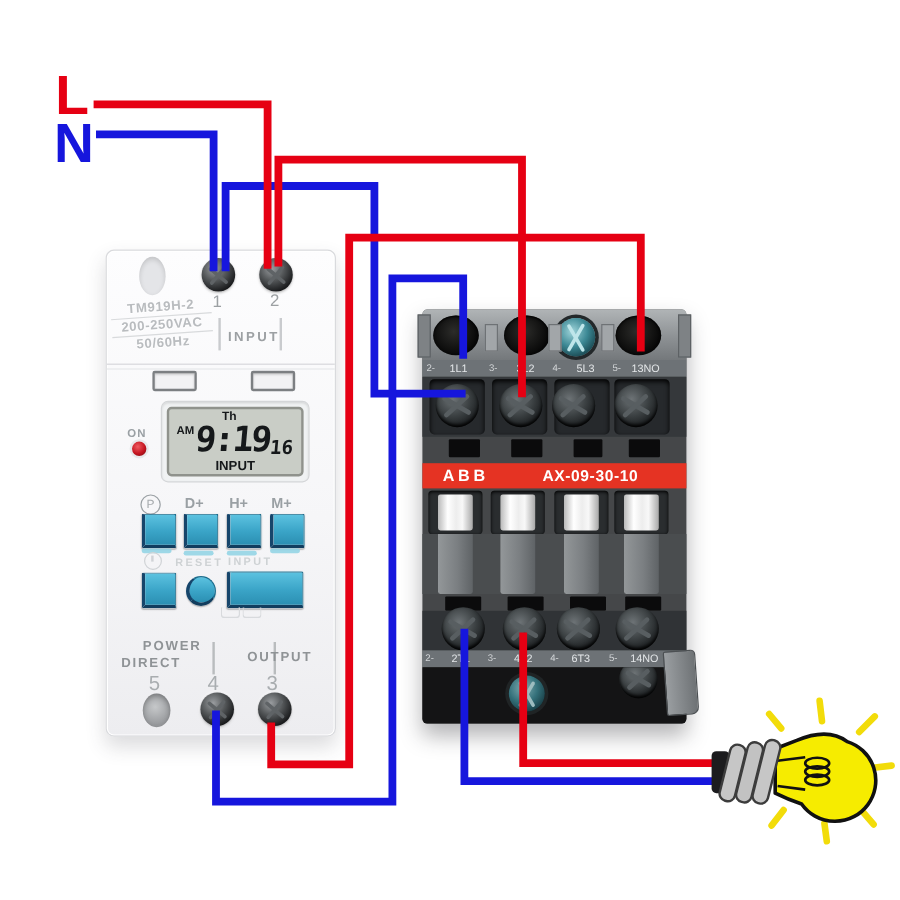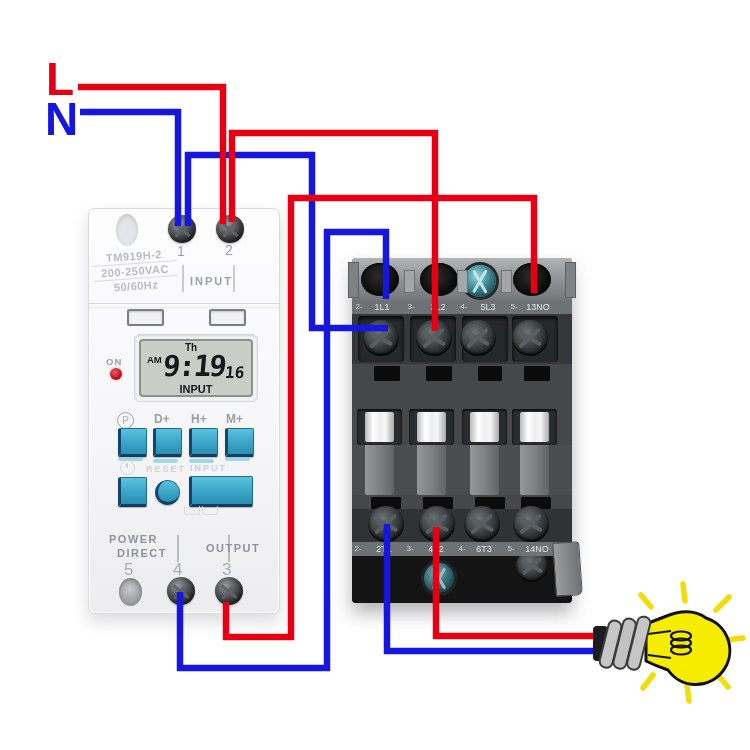--- a/index.html
+++ b/index.html
@@ -178,22 +178,22 @@
     <div class="clock-ic" style="left:31px;top:251px;"></div>
     <div class="t-abs faint" style="left:57px;top:255px;">RESET</div>
     <div class="t-abs faint" style="left:101px;top:254px;">INPUT</div>
 
     <div class="cyanbtn" style="left:29px;top:268px;width:25px;height:26px;"></div>
     <div class="cyanbtn" style="left:66px;top:271px;width:21px;height:21px;border-radius:50%;"></div>
     <div class="cyanbtn" style="left:100px;top:267px;width:60px;height:27px;"></div>
     <div class="ventmark" style="left:95px;top:297px;"></div>
     <div class="ventmark" style="left:113px;top:297px;"></div>
 
-    <div class="t-abs out-lbl" style="left:20px;top:324px;">POWER</div>
-    <div class="t-abs out-lbl" style="left:28px;top:338px;">DIRECT</div>
+    <div class="t-abs out-lbl" style="left:30px;top:324px;">POWER</div>
+    <div class="t-abs out-lbl" style="left:12px;top:338px;">DIRECT</div>
     <div class="t-abs divider" style="left:88px;top:326px;height:27px;background:#b9bcbe;"></div>
     <div class="t-abs divider" style="left:139px;top:326px;height:27px;background:#b9bcbe;"></div>
     <div class="t-abs out-lbl" style="left:93px;top:333px;margin-left:24px;">OUTPUT</div>
     <div class="t-abs num543" style="left:35px;top:351px;">5</div>
     <div class="t-abs num543" style="left:84px;top:351px;">4</div>
     <div class="t-abs num543" style="left:133px;top:351px;">3</div>
     <div class="t-abs hole5"></div>
     <div class="t-abs screw" style="left:78px;top:368px;width:28px;height:28px;"></div>
     <div class="t-abs screw" style="left:126px;top:368px;width:28px;height:28px;"></div>
   </div>
@@ -228,20 +228,24 @@
     <div class="recess" style="left:160px;top:58px;width:46px;height:46px;"></div>
     <div class="bigscrew" style="left:11px;top:62px;"></div>
     <div class="bigscrew" style="left:64px;top:62px;"></div>
     <div class="bigscrew" style="left:108px;top:62px;"></div>
     <div class="bigscrew" style="left:160px;top:62px;"></div>
     <div class="blackrect" style="left:22px;top:108px;width:26px;height:15px;"></div>
     <div class="blackrect" style="left:74px;top:108px;width:26px;height:15px;"></div>
     <div class="blackrect" style="left:126px;top:108px;width:24px;height:15px;"></div>
     <div class="blackrect" style="left:172px;top:108px;width:26px;height:15px;"></div>
 
+    <div id="redband" class="c-abs">
+      <span class="brand">ABB</span>
+      <span class="cmodel">AX-09-30-10</span>
+    </div>
 
     <div class="pwindow" style="left:5px;">
         <div class="plunger"></div>
       </div>
     <div class="pwindow" style="left:57px;">
         <div class="plunger"></div>
       </div>
     <div class="pwindow" style="left:110px;">
         <div class="plunger"></div>
       </div>

